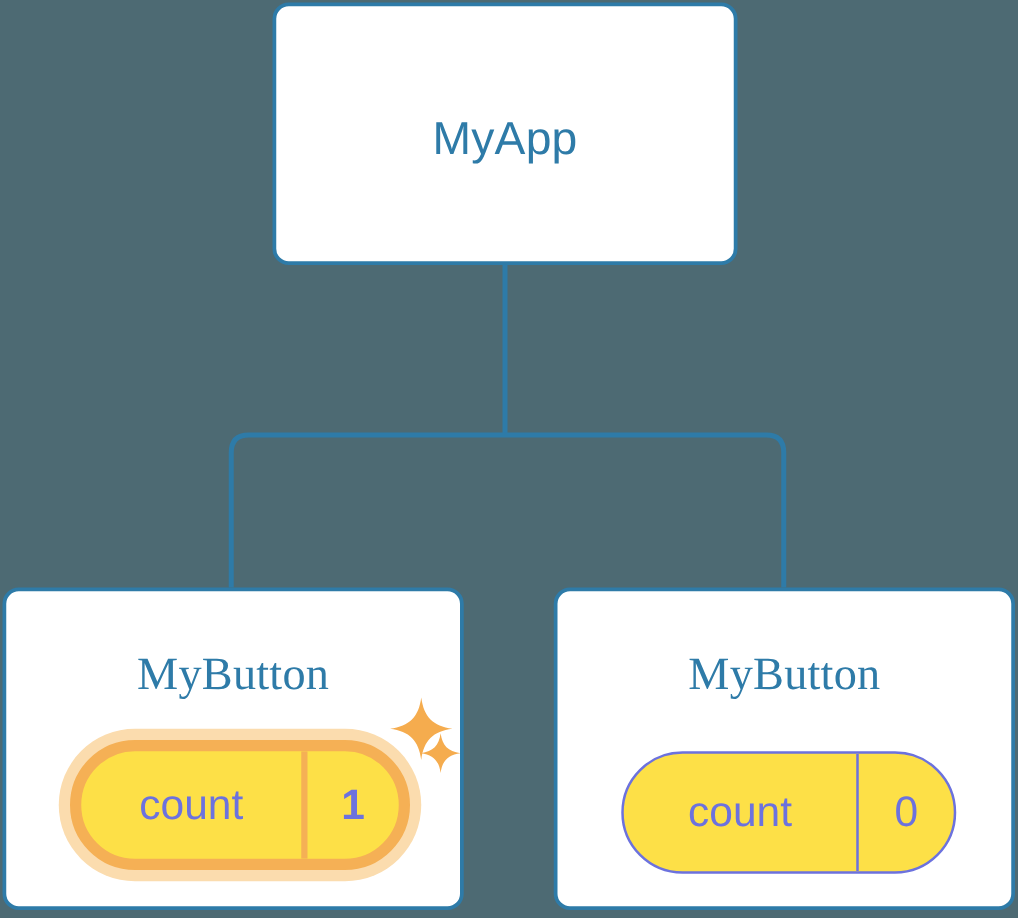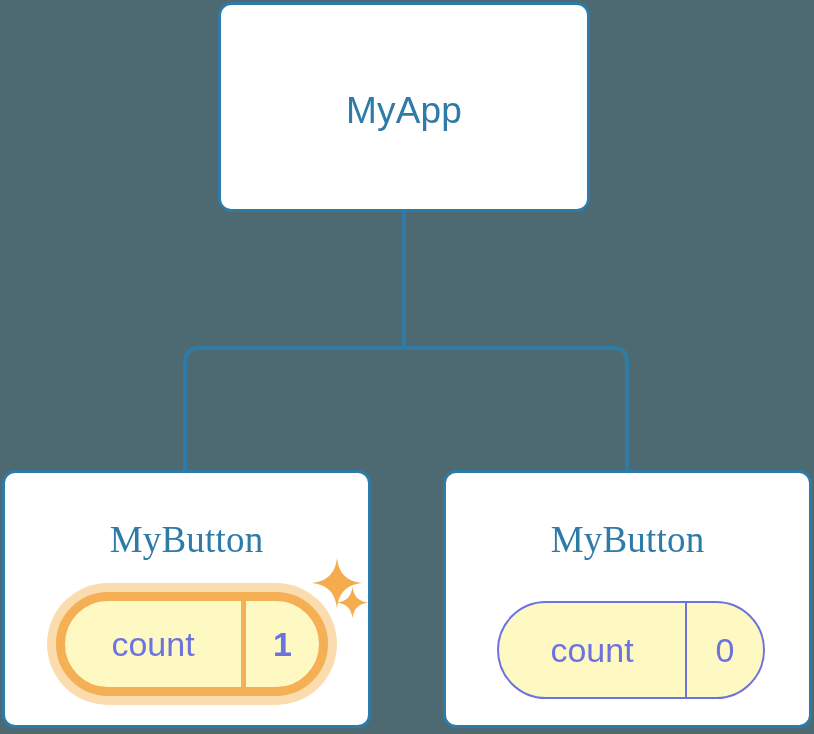--- a/index.html
+++ b/index.html
@@ -74,21 +74,21 @@
     left: 0;
     right: 0;
     top: 48px;
     font-family: Liberation Serif, serif;
   }
   .state-pill {
     position: absolute;
     box-sizing: border-box;
     display: flex;
     align-items: stretch;
-    background: #fef9c3;
+    background: #fde047;
     border-radius: 999px;
     overflow: hidden;
   }
   .state-pill.plain {
     border: 2px solid #6c72de;
     left: 51px;
     top: 128px;
     width: 268px;
     height: 98px;
   }

